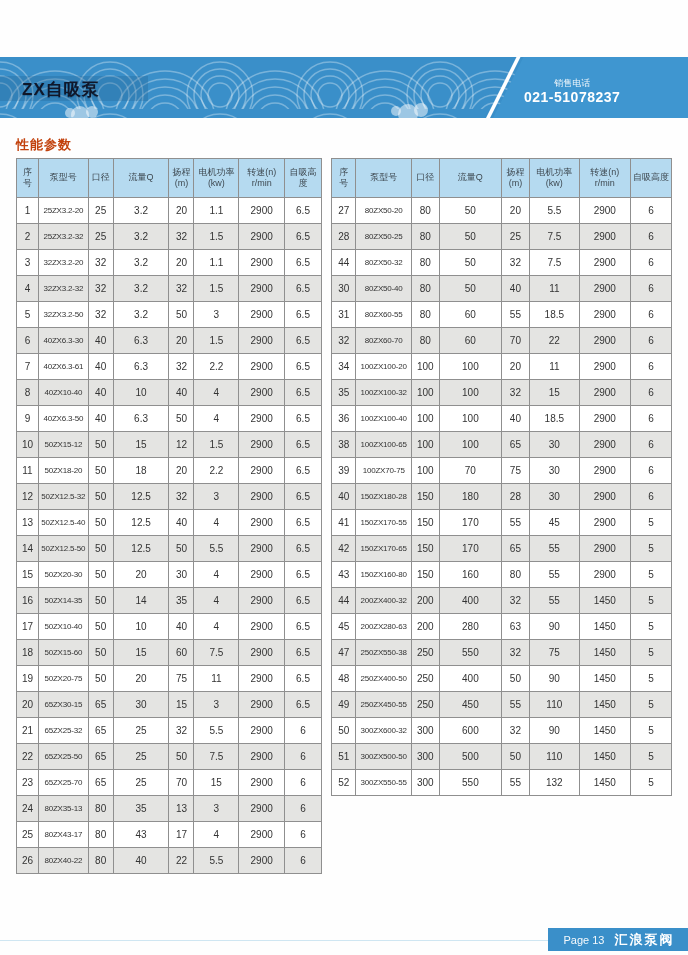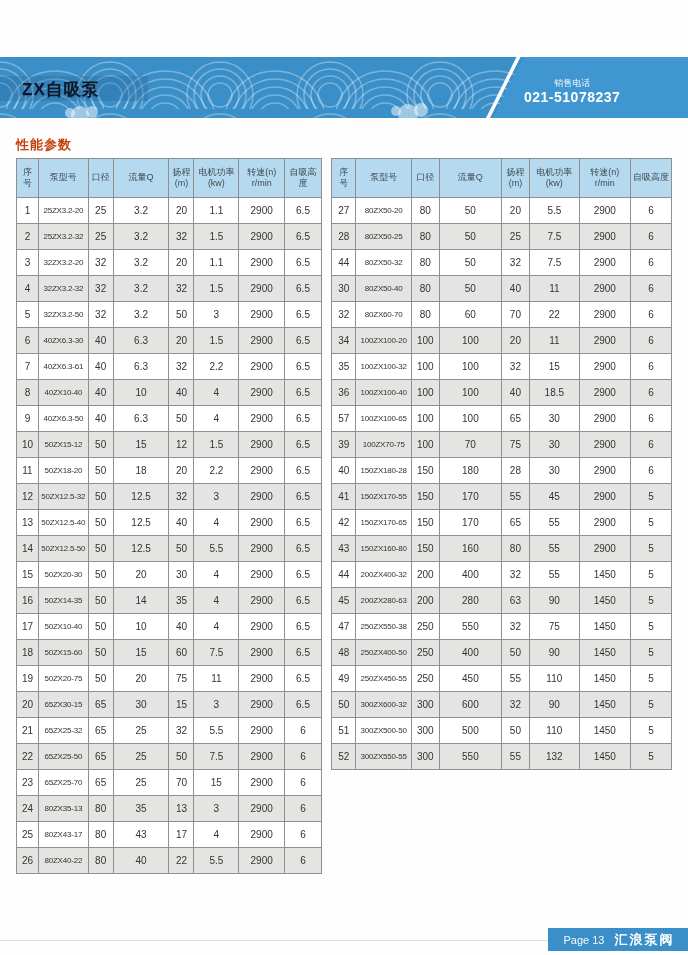--- a/index.html
+++ b/index.html
@@ -447,20 +447,30 @@
             <td>30</td>
             <td class="model">80ZX50-40</td>
             <td>80</td>
             <td>50</td>
             <td>40</td>
             <td>11</td>
             <td>2900</td>
             <td>6</td>
           </tr>
           <tr>
+            <td>31</td>
+            <td class="model">80ZX60-55</td>
+            <td>80</td>
+            <td>60</td>
+            <td>55</td>
+            <td>18.5</td>
+            <td>2900</td>
+            <td>6</td>
+          </tr>
+          <tr>
             <td>32</td>
             <td class="model">80ZX60-70</td>
             <td>80</td>
             <td>60</td>
             <td>70</td>
             <td>22</td>
             <td>2900</td>
             <td>6</td>
           </tr>
           <tr>
@@ -487,21 +497,21 @@
             <td>36</td>
             <td class="model">100ZX100-40</td>
             <td>100</td>
             <td>100</td>
             <td>40</td>
             <td>18.5</td>
             <td>2900</td>
             <td>6</td>
           </tr>
           <tr>
-            <td>57</td>
+            <td>38</td>
             <td class="model">100ZX100-65</td>
             <td>100</td>
             <td>100</td>
             <td>65</td>
             <td>30</td>
             <td>2900</td>
             <td>6</td>
           </tr>
           <tr>
             <td>39</td>

